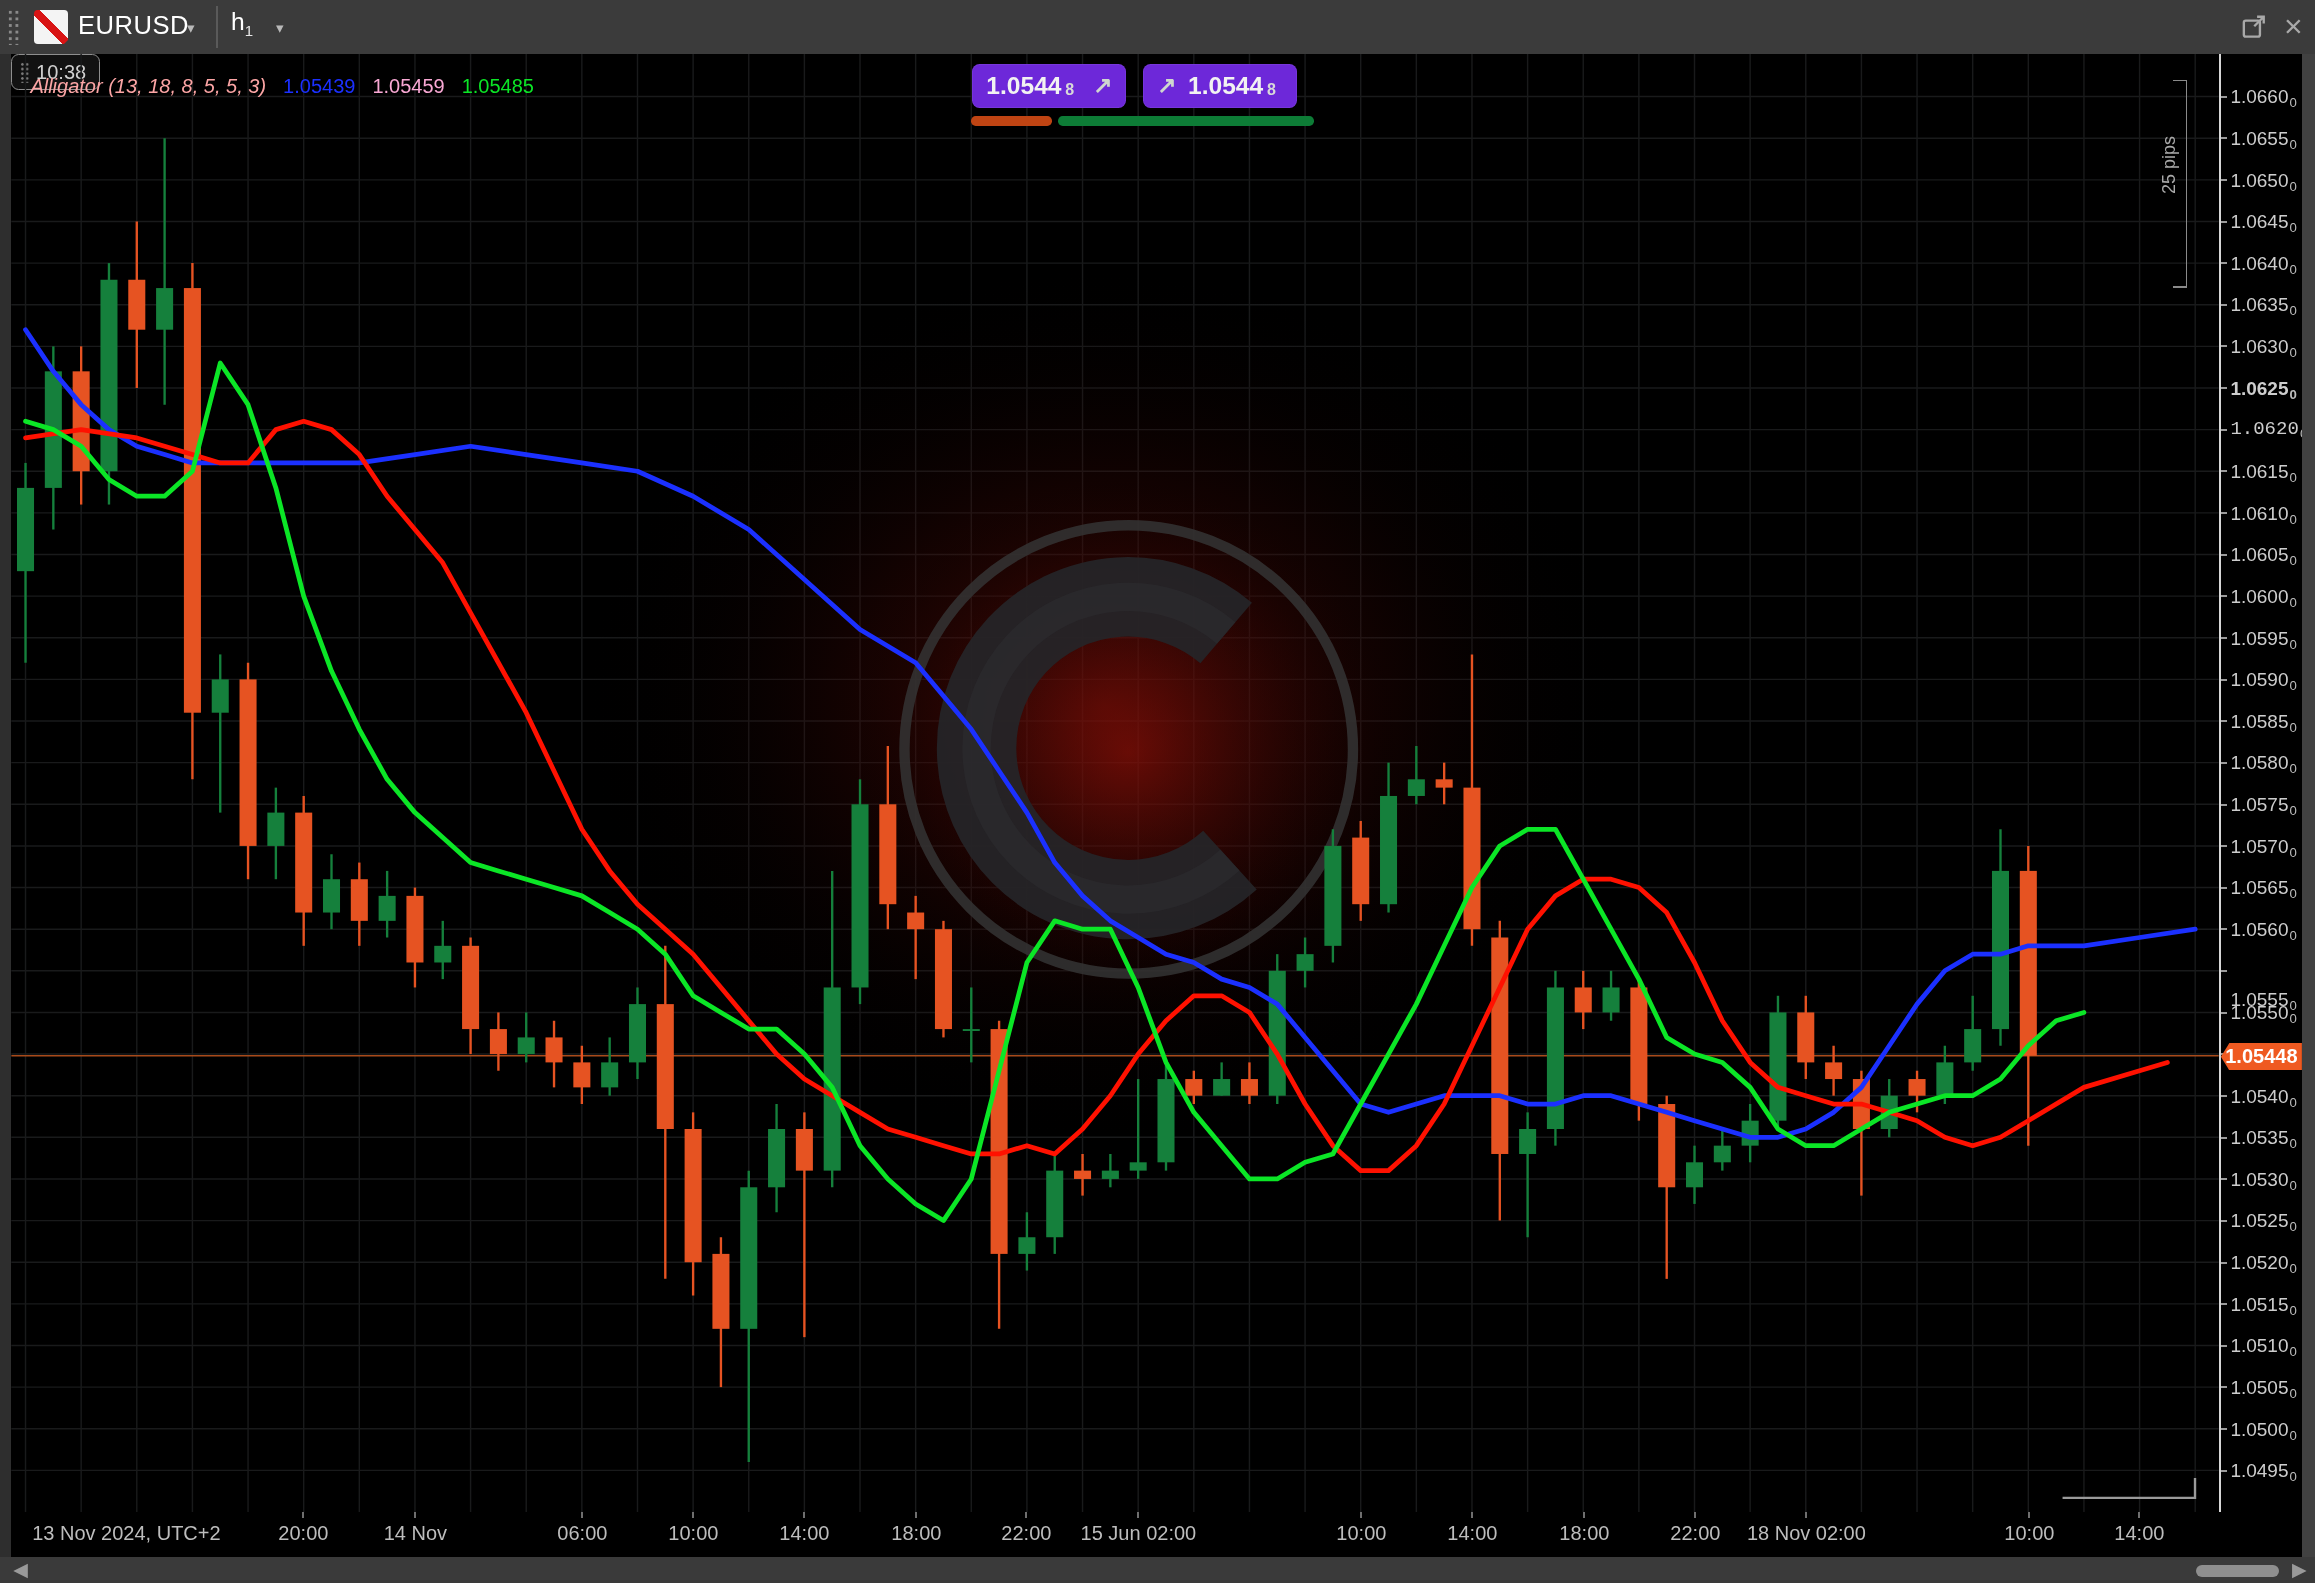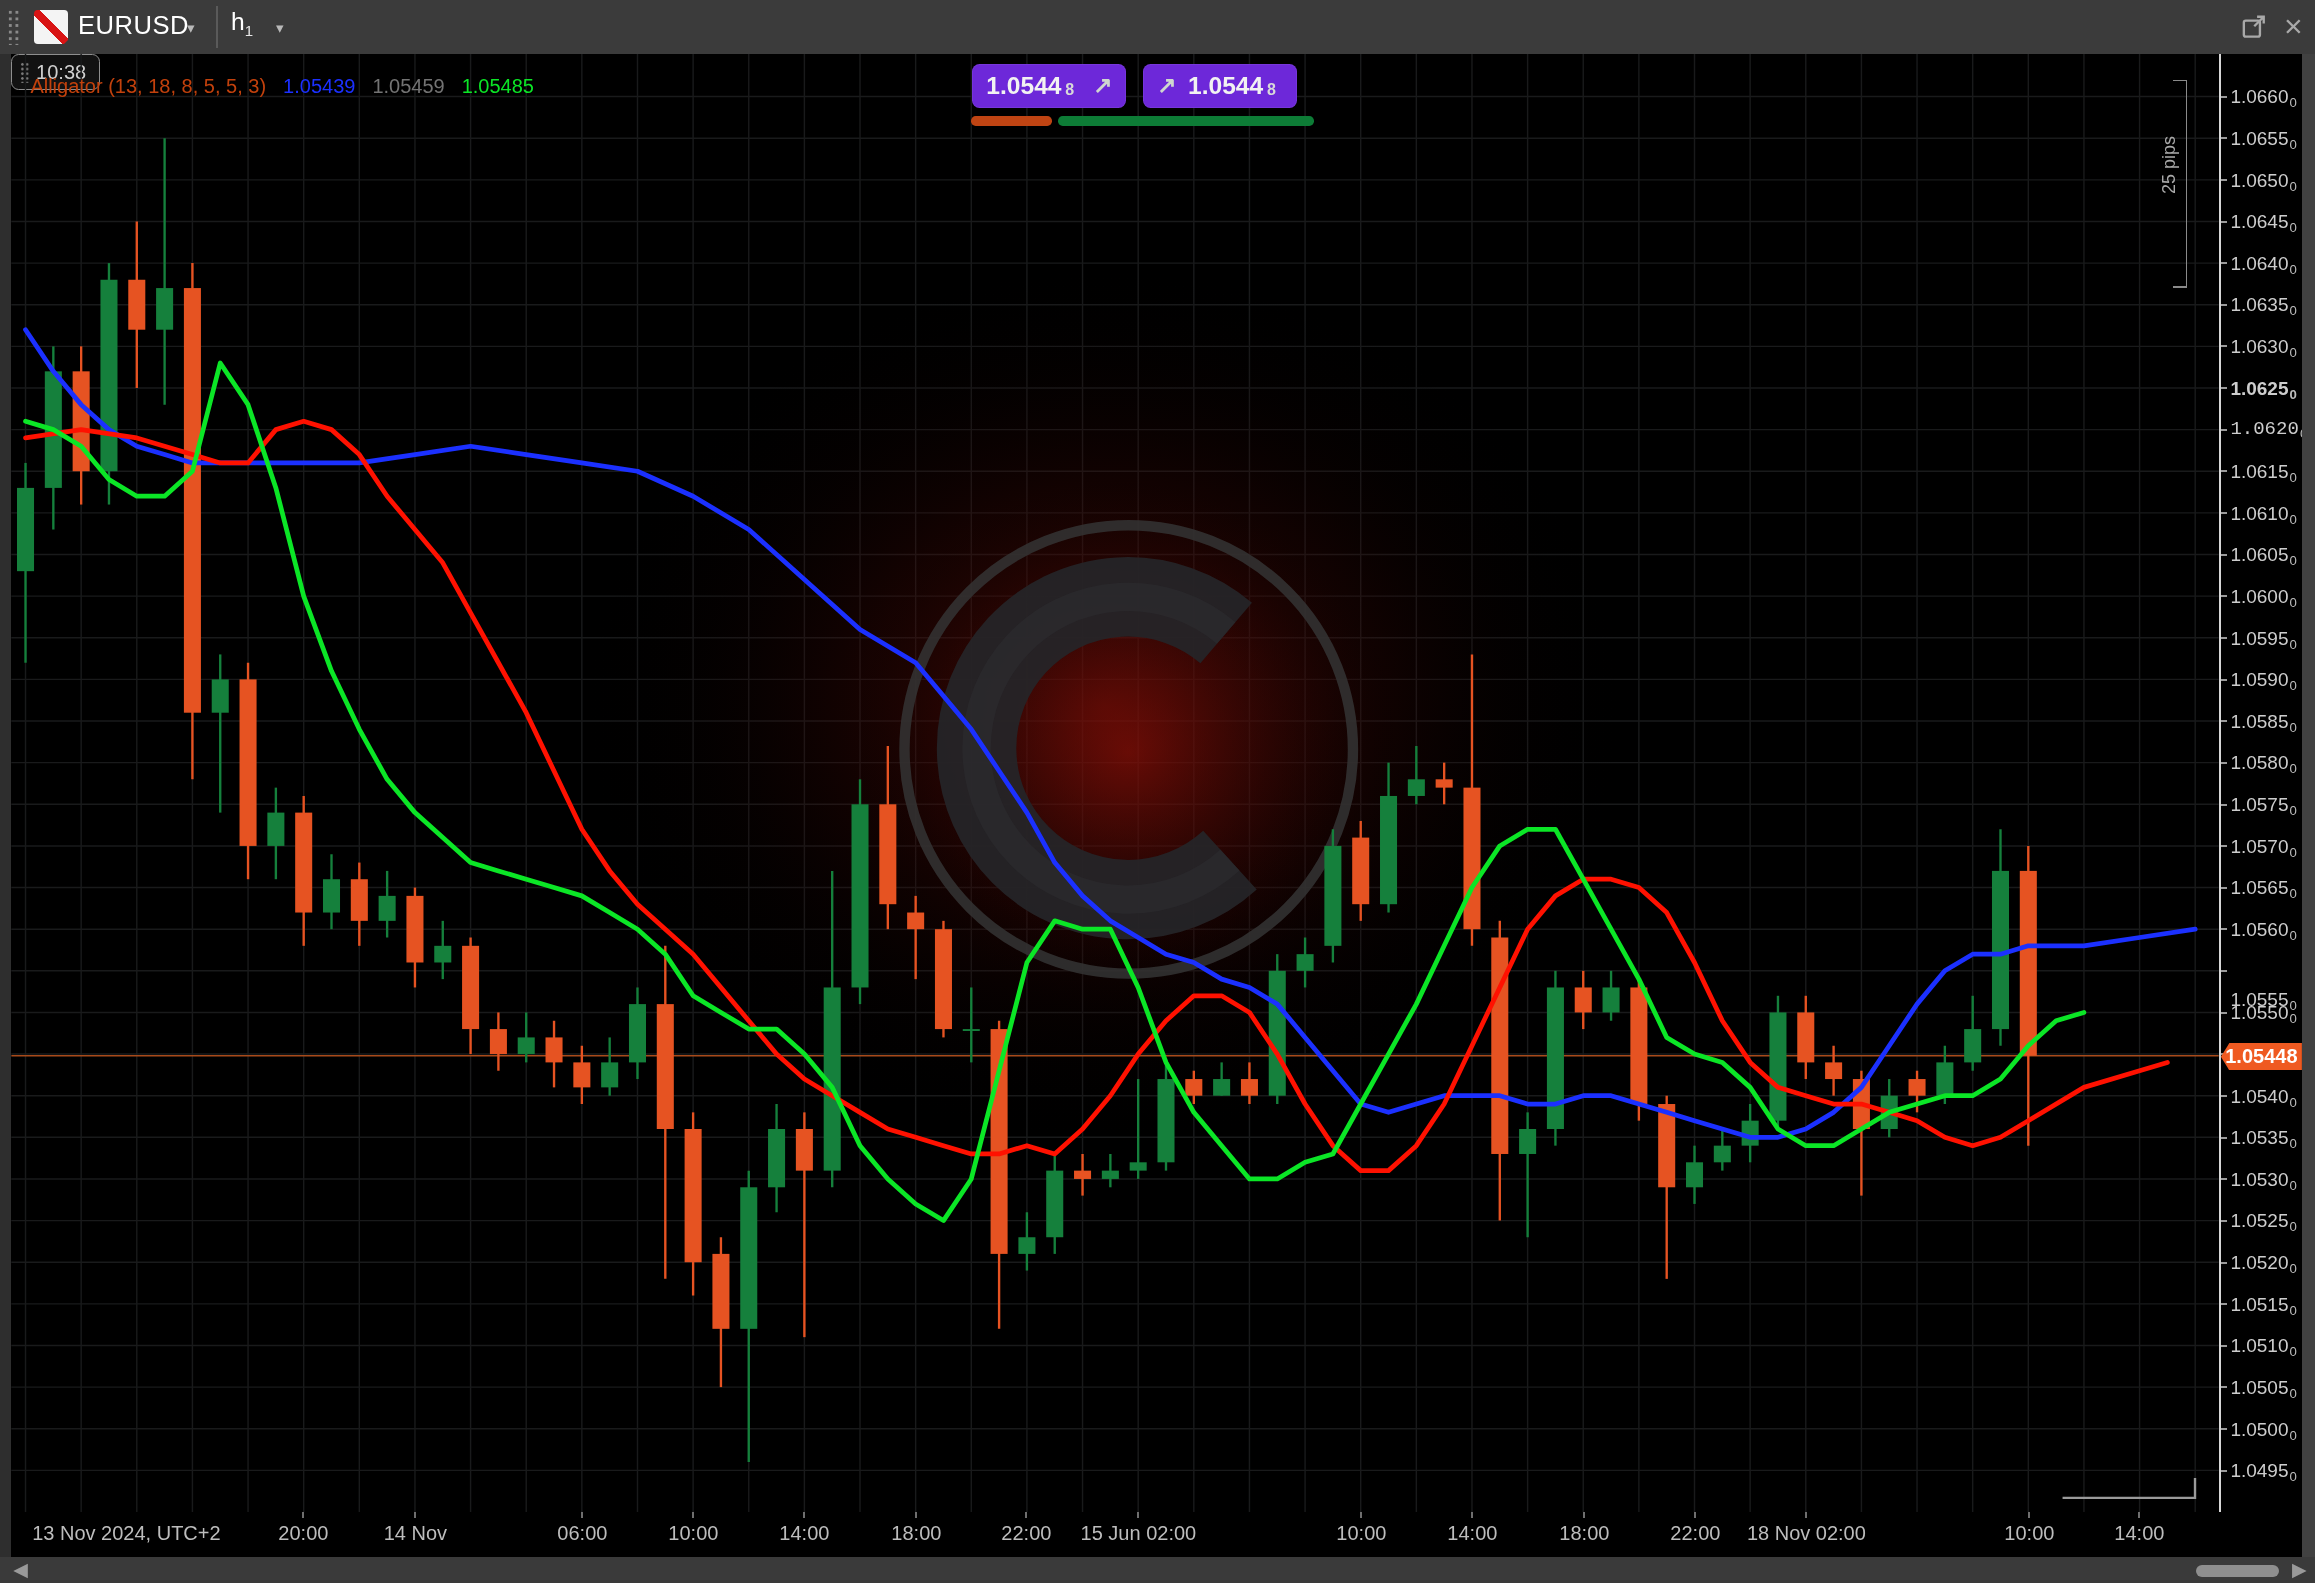--- a/index.html
+++ b/index.html
@@ -22,21 +22,21 @@
   #tf sub{font-size:15px;color:#e8e8e8;}
   #caret2{left:276px;top:19px;}
   #popout{left:2241px;top:13.2px;width:26.5px;height:26.5px;}
   #closex{left:2284px;top:7.6px;color:#a9a9a9;font-size:32px;line-height:36px;font-weight:300;}
   
   #lstrip{left:0;top:54px;width:11.4px;height:1503px;background:#2e2e2e;z-index:30;}
   #rstrip{left:2302px;top:54px;width:14px;height:1503px;background:#414141;z-index:30;}
   
   #chart{left:11.4px;top:54px;width:2208px;height:1458px;background:#000;overflow:hidden;z-index:5;}
   #legend{left:19px;top:21px;display:flex;gap:17px;font-size:20px;z-index:8;}
-  #legend .lab{color:#c2410c;}
+  #legend .lab{color:#fca5a5;font-style:italic;}
   
   #btnrow{left:961px;top:9.5px;display:flex;gap:17px;z-index:9;}
   .tbtn{width:154px;height:44px;background:#6d28d9;border-radius:7.6px;display:flex;align-items:center;
         justify-content:center;gap:11.4px;color:#f2f2f2;font-weight:bold;font-size:24.6px;
         box-shadow:inset 0 0 0 0.9px rgba(255,255,255,.07);}
   .tbtn .sub{font-size:16px;font-weight:bold;color:#d8d8d8;position:relative;top:4.7px;left:-7.6px;}
   .tbtn .arr{font-size:23px;color:#cfd6cf;font-weight:bold;}
   #sentrow{left:960px;top:62px;display:flex;gap:5.7px;z-index:9;}
   .sbar{height:9.5px;border-radius:4.7px;}
   
@@ -341,21 +341,21 @@
         <polyline points="15,291.4000000000119 44.4,335.4000000000071 73.8,370.6000000000032 103.19999999999999,397.00000000000034 132.6,414.5999999999984 162,423.3999999999974 191.39999999999998,432.1999999999964 250.2,432.1999999999964 309,432.1999999999964 367.79999999999995,432.1999999999964 426.59999999999997,423.3999999999974 485.4,414.5999999999984 544.1999999999999,423.3999999999974 603,432.1999999999964 661.8,440.99999999999545 720.5999999999999,467.40000000001214 779.4,502.6000000000082 838.1999999999999,555.4000000000024 897,608.1999999999966 955.8,643.4000000000123 985.1999999999999,678.6000000000083 1014.5999999999999,713.8000000000045 1044,757.7999999999996 1073.3999999999999,801.8000000000144 1102.8,854.6000000000085 1132.2,889.8000000000046 1161.6,916.2000000000018 1191,933.7999999999998 1220.3999999999999,951.3999999999978 1249.8,960.1999999999969 1279.2,977.8000000000145 1308.6,986.6000000000136 1338,1004.2000000000116 1367.3999999999999,1039.4000000000078 1396.8,1074.6000000000038 1426.1999999999998,1109.8 1455.6,1118.599999999999 1485,1109.8 1514.3999999999999,1101.000000000001 1543.8,1101.000000000001 1573.1999999999998,1101.000000000001 1602.6,1109.8 1632,1109.8 1661.3999999999999,1101.000000000001 1690.8,1101.000000000001 1720.1999999999998,1109.8 1749.6,1118.599999999999 1779,1127.399999999998 1808.3999999999999,1136.199999999997 1837.8,1144.9999999999961 1867.1999999999998,1144.9999999999961 1896.6,1136.199999999997 1926,1118.599999999999 1955.3999999999999,1092.2000000000019 1984.8,1048.2000000000066 2014.1999999999998,1004.2000000000116 2043.6,968.9999999999959 2073,951.3999999999978 2102.4,951.3999999999978 2131.7999999999997,942.5999999999989 2190.6,942.5999999999989 2249.4,933.7999999999998 2308.2,925.0000000000008" fill="none" stroke="#1b30ff" stroke-width="5" stroke-linejoin="round" stroke-linecap="round"></polyline>
         <polyline points="15,405.79999999999933 73.8,397.00000000000034 132.6,405.79999999999933 191.39999999999998,423.3999999999974 220.79999999999998,432.1999999999964 250.2,432.1999999999964 279.59999999999997,397.00000000000034 309,388.2000000000013 338.4,397.00000000000034 367.79999999999995,423.3999999999974 397.2,467.40000000001214 426.59999999999997,502.6000000000082 456,537.8000000000043 485.4,590.5999999999985 514.8,643.4000000000123 544.1999999999999,696.2000000000064 573.6,757.7999999999996 603,819.4000000000124 632.4,863.4000000000076 661.8,898.6000000000037 691.1999999999999,925.0000000000008 720.5999999999999,951.3999999999978 750,986.6000000000136 779.4,1021.8000000000097 808.8,1057.000000000006 838.1999999999999,1083.4000000000028 867.5999999999999,1101.000000000001 897,1118.599999999999 926.4,1136.199999999997 955.8,1144.9999999999961 985.1999999999999,1153.8000000000147 1014.5999999999999,1162.6000000000138 1044,1162.6000000000138 1073.3999999999999,1153.8000000000147 1102.8,1162.6000000000138 1132.2,1136.199999999997 1161.6,1101.000000000001 1191,1057.000000000006 1220.3999999999999,1021.8000000000097 1249.8,995.4000000000126 1279.2,995.4000000000126 1308.6,1013.0000000000107 1338,1057.000000000006 1367.3999999999999,1109.8 1396.8,1153.8000000000147 1426.1999999999998,1180.2000000000116 1455.6,1180.2000000000116 1485,1153.8000000000147 1514.3999999999999,1109.8 1543.8,1048.2000000000066 1573.1999999999998,986.6000000000136 1602.6,925.0000000000008 1632,889.8000000000046 1661.3999999999999,872.2000000000066 1690.8,872.2000000000066 1720.1999999999998,881.0000000000057 1749.6,907.4000000000027 1779,960.1999999999969 1808.3999999999999,1021.8000000000097 1837.8,1065.8000000000047 1867.1999999999998,1092.2000000000019 1896.6,1101.000000000001 1926,1109.8 1955.3999999999999,1109.8 1984.8,1118.599999999999 2014.1999999999998,1127.399999999998 2043.6,1144.9999999999961 2073,1153.8000000000147 2102.4,1144.9999999999961 2131.7999999999997,1127.399999999998 2190.6,1092.2000000000019 2249.4,1074.6000000000038 2278.7999999999997,1065.8000000000047" fill="none" stroke="#ff1100" stroke-width="5" stroke-linejoin="round" stroke-linecap="round"></polyline>
         <polyline points="15,388.2000000000013 44.4,397.00000000000034 73.8,414.5999999999984 103.19999999999999,449.80000000001405 132.6,467.40000000001214 162,467.40000000001214 191.39999999999998,440.99999999999545 220.79999999999998,326.6000000000081 250.2,370.6000000000032 279.59999999999997,458.6000000000131 309,573.0000000000005 338.4,652.2000000000113 367.79999999999995,713.8000000000045 397.2,766.5999999999987 426.59999999999997,801.8000000000144 456,828.2000000000114 485.4,854.6000000000085 514.8,863.4000000000076 544.1999999999999,872.2000000000066 573.6,881.0000000000057 603,889.8000000000046 632.4,907.4000000000027 661.8,925.0000000000008 691.1999999999999,951.3999999999978 720.5999999999999,995.4000000000126 750,1013.0000000000107 779.4,1030.6000000000085 808.8,1030.6000000000085 838.1999999999999,1057.000000000006 867.5999999999999,1092.2000000000019 897,1153.8000000000147 926.4,1189.0000000000107 955.8,1215.4000000000078 985.1999999999999,1233.000000000006 1014.5999999999999,1189.0000000000107 1044,1074.6000000000038 1073.3999999999999,960.1999999999969 1102.8,916.2000000000018 1132.2,925.0000000000008 1161.6,925.0000000000008 1191,986.6000000000136 1220.3999999999999,1065.8000000000047 1249.8,1118.599999999999 1279.2,1153.8000000000147 1308.6,1189.0000000000107 1338,1189.0000000000107 1367.3999999999999,1171.4000000000128 1396.8,1162.6000000000138 1426.1999999999998,1109.8 1455.6,1057.000000000006 1485,1004.2000000000116 1514.3999999999999,942.5999999999989 1543.8,881.0000000000057 1573.1999999999998,837.0000000000105 1602.6,819.4000000000124 1632,819.4000000000124 1661.3999999999999,872.2000000000066 1690.8,925.0000000000008 1720.1999999999998,977.8000000000145 1749.6,1039.4000000000078 1779,1057.000000000006 1808.3999999999999,1065.8000000000047 1837.8,1092.2000000000019 1867.1999999999998,1136.199999999997 1896.6,1153.8000000000147 1926,1153.8000000000147 1955.3999999999999,1136.199999999997 1984.8,1118.599999999999 2014.1999999999998,1109.8 2043.6,1101.000000000001 2073,1101.000000000001 2102.4,1083.4000000000028 2131.7999999999997,1048.2000000000066 2161.2,1021.8000000000097 2190.6,1013.0000000000107" fill="none" stroke="#0be626" stroke-width="5" stroke-linejoin="round" stroke-linecap="round"></polyline>
         <path d="M 2168 1526 H 2308 V 1505" fill="none" stroke="#9a9a9a" stroke-width="2.5"></path>
       </g>
   </svg>
 
   <div id="legend" class="abs">
     <span class="lab">Alligator (13, 18, 8, 5, 5, 3)</span>
     <span id="jawv" style="color: rgb(27, 48, 255);">1.05439</span>
-    <span id="teethv" style="color: #737373;">1.05459</span>
+    <span id="teethv" style="color: #f9a8d4;">1.05459</span>
     <span id="lipsv" style="color: rgb(11, 230, 38);">1.05485</span>
   </div>
 
   <div id="btnrow" class="abs">
     <div class="tbtn">
       <span>1.0544</span>
         <span class="sub">8</span>
         <span class="arr">↗</span>
     </div>
     <div class="tbtn">

